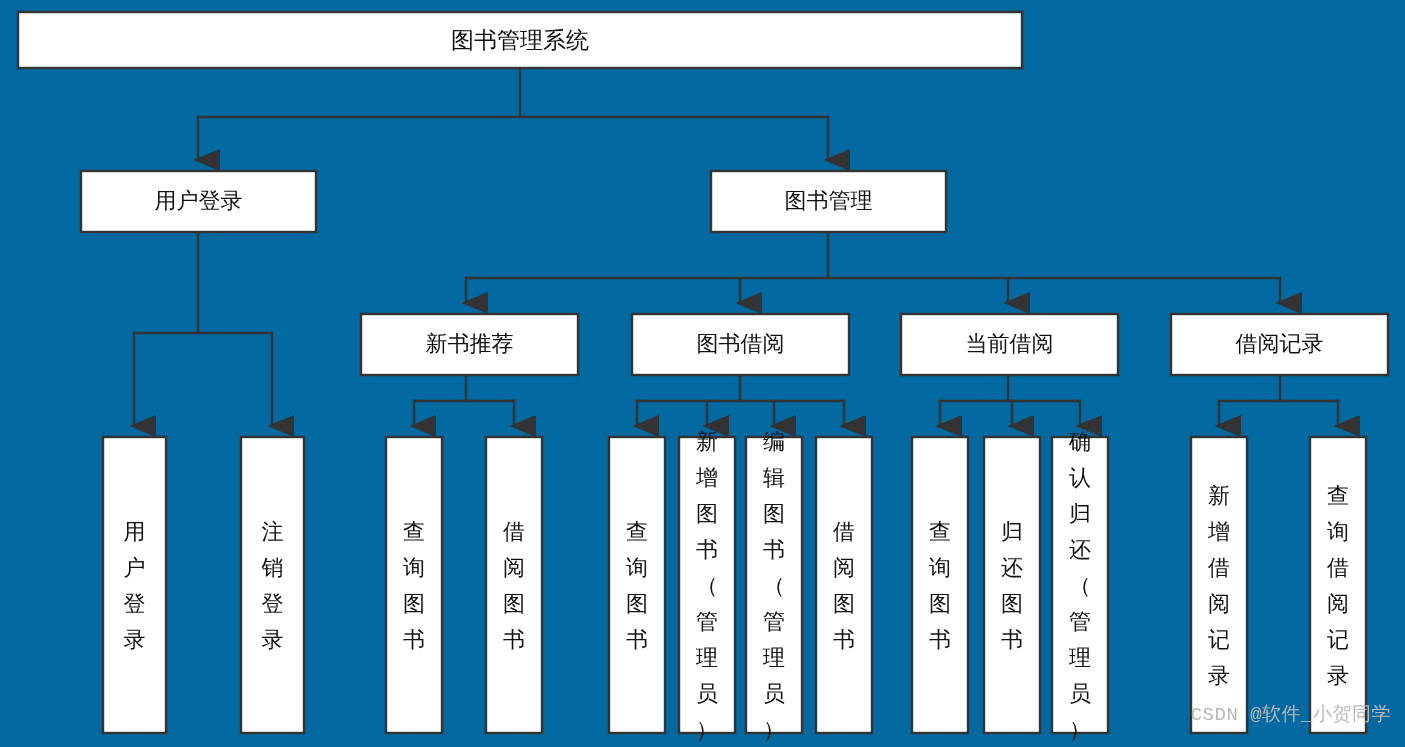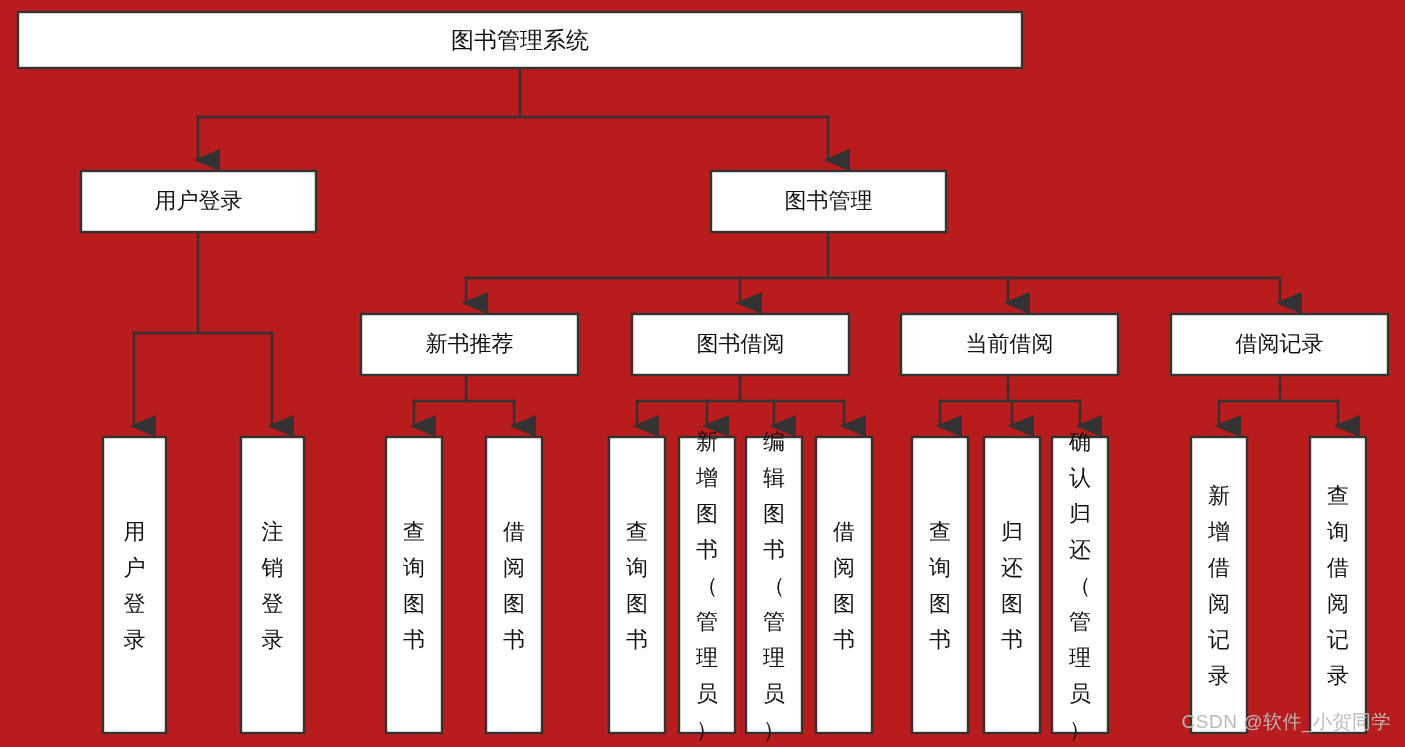--- a/index.html
+++ b/index.html
@@ -10,21 +10,21 @@
   body {
     width: 1405px;
     height: 747px;
     font-family: "Liberation Sans", "DejaVu Sans", sans-serif;
     overflow: hidden;
   }
   #diagram-root {
     position: relative;
     width: 1405px;
     height: 747px;
-    background: #b91c1c;
+    background: #0369a1;
   }
   svg.diagram-canvas {
     position: absolute;
     top: 0;
     left: 0;
     width: 1405px;
     height: 747px;
   }
   .node-box {
     fill: #ffffff;
@@ -53,22 +53,22 @@
   }
   .leaf-label-char {
     font-family: "Liberation Sans", "DejaVu Sans", sans-serif;
     fill: #111111;
     font-size: 22px;
     text-anchor: middle;
   }
   .watermark {
     position: absolute;
     right: 14px;
-    bottom: 12px;
-    font-family: Liberation Sans, sans-serif;
+    bottom: 20px;
+    font-family: Liberation Mono, monospace;
     font-size: 19px;
     color: #b9b9b9;
     letter-spacing: 0.5px;
     white-space: nowrap;
     user-select: none;
   }
 </style>
 </head>
 <body>
 

